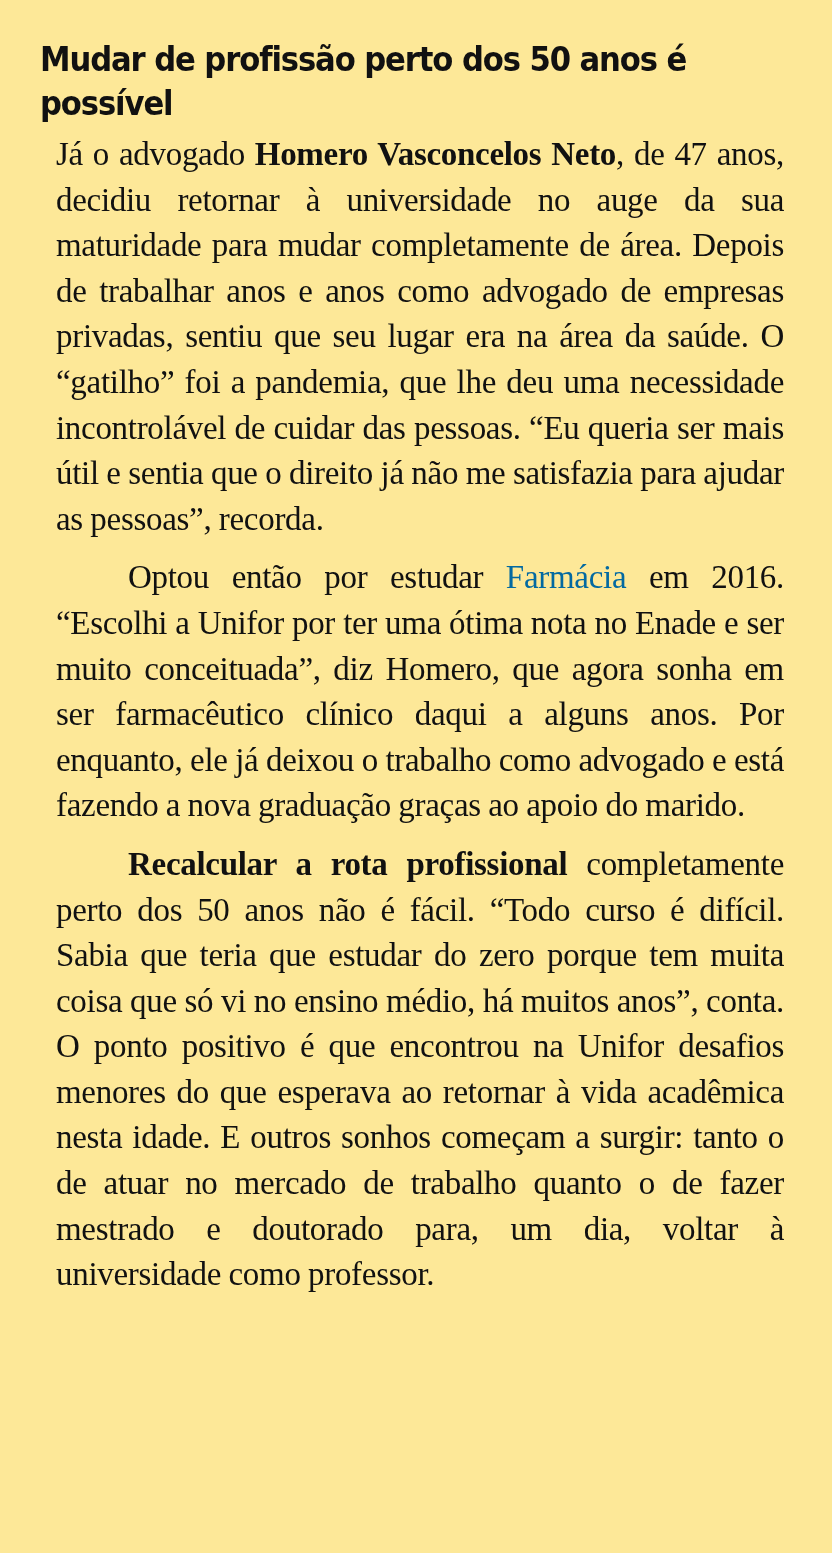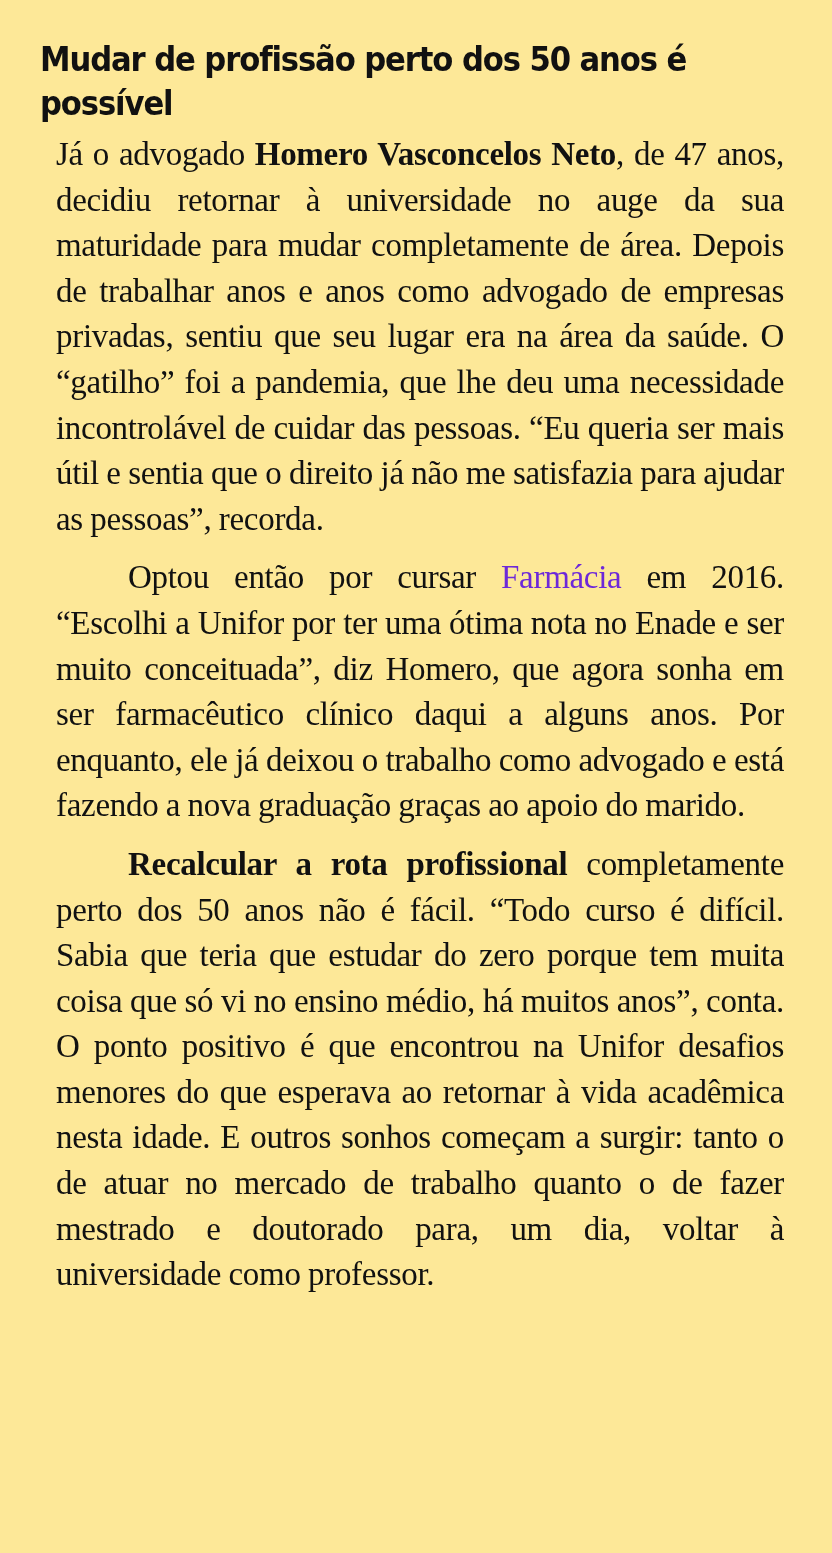--- a/index.html
+++ b/index.html
@@ -39,28 +39,28 @@
       letter-spacing: -0.3px;
       word-spacing: -0.5px;
     }
     .para.indent {
       text-indent: 72px;
     }
     .bold {
       font-weight: bold;
     }
     .link {
-      color: #6d28d9;
+      color: #0369a1;
       text-decoration: none;
     }
   </style>
 </head>
 <body>
 
 <div class="page">
   <h1 class="title">Mudar de profissão perto dos 50 anos é possível</h1>
 
   <p class="para"><span>Já o advogado </span><span class="bold">Homero Vasconcelos Neto</span><span>, de 47 anos, decidiu retornar à universidade no auge da sua maturidade para mudar completamente de área. Depois de trabalhar anos e anos como advogado de empresas privadas, sentiu que seu lugar era na área da saúde. O “gatilho” foi a pandemia, que lhe deu uma necessidade incontrolável de cuidar das pessoas. “Eu queria ser mais útil e sentia que o direito já não me satisfazia para ajudar as pessoas”, recorda.</span></p>
 
-  <p class="para indent"><span>Optou então por cursar </span><a class="link">Farmácia</a><span> em 2016. “Escolhi a Unifor por ter uma ótima nota no Enade e ser muito conceituada”, diz Homero, que agora sonha em ser farmacêutico clínico daqui a alguns anos. Por enquanto, ele já deixou o trabalho como advogado e está fazendo a nova graduação graças ao apoio do marido.</span></p>
+  <p class="para indent"><span>Optou então por estudar </span><a class="link">Farmácia</a><span> em 2016. “Escolhi a Unifor por ter uma ótima nota no Enade e ser muito conceituada”, diz Homero, que agora sonha em ser farmacêutico clínico daqui a alguns anos. Por enquanto, ele já deixou o trabalho como advogado e está fazendo a nova graduação graças ao apoio do marido.</span></p>
 
   <p class="para indent"><span class="bold">Recalcular a rota profissional</span><span> completamente perto dos 50 anos não é fácil. “Todo curso é difícil. Sabia que teria que estudar do zero porque tem muita coisa que só vi no ensino médio, há muitos anos”, conta. O ponto positivo é que encontrou na Unifor desafios menores do que esperava ao retornar à vida acadêmica nesta idade. E outros sonhos começam a surgir: tanto o de atuar no mercado de trabalho quanto o de fazer mestrado e doutorado para, um dia, voltar à universidade como professor.</span></p>
 </div>
 
 </body></html>

